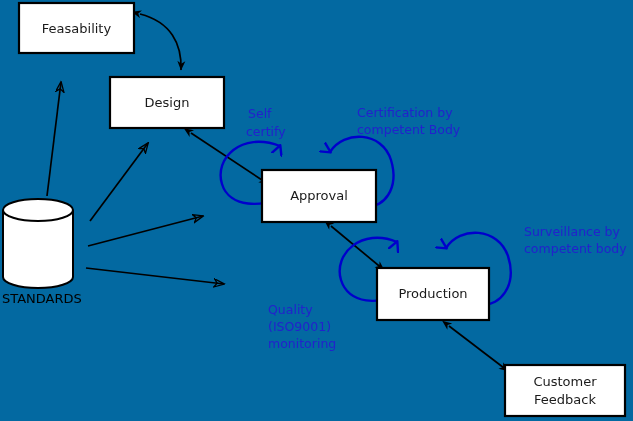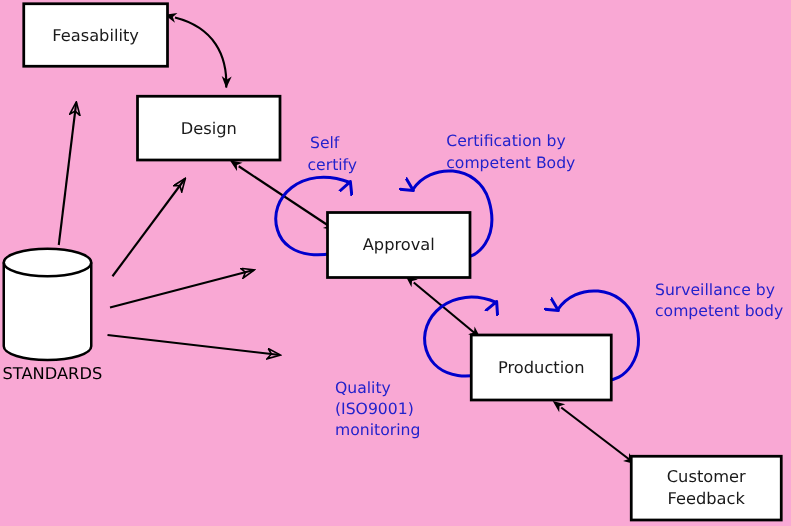--- a/index.html
+++ b/index.html
@@ -4,21 +4,21 @@
 <style>
   html, body {
     margin: 0;
     padding: 0;
     background: #ffffff;
   }
   #canvas {
     position: relative;
     width: 633px;
     height: 421px;
-    background: #f9a8d4;
+    background: #0369a1;
     overflow: hidden;
     font-family: "DejaVu Sans", sans-serif;
   }
   svg.layer {
     position: absolute;
     top: 0;
     left: 0;
     width: 633px;
     height: 421px;
   }

